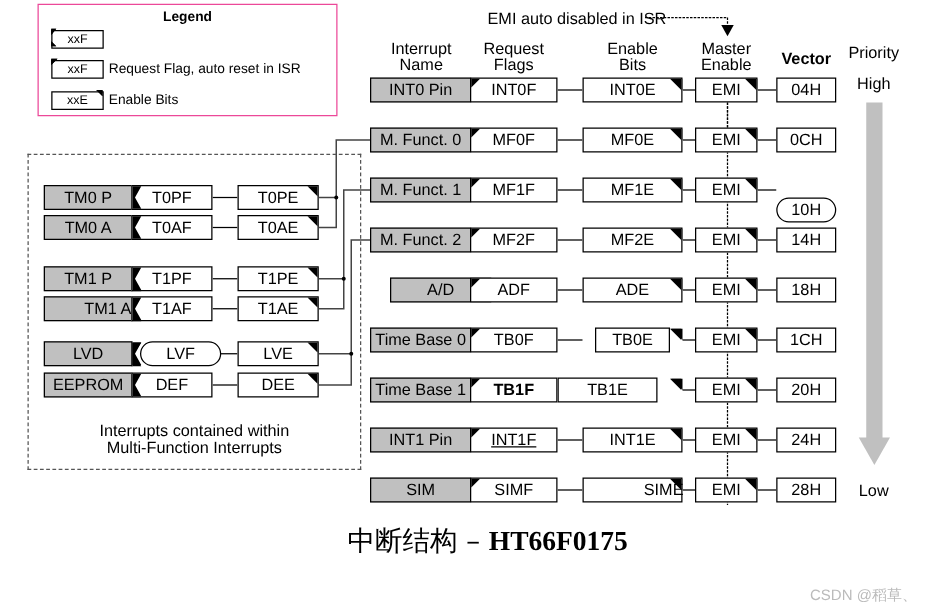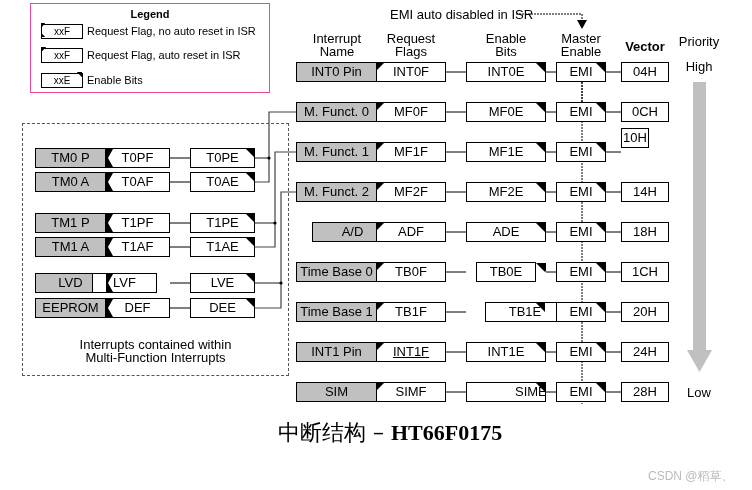--- a/index.html
+++ b/index.html
@@ -18,21 +18,20 @@
   .title{position:absolute;left:278px;top:418px;font-size:22px;font-family:"DejaVu Serif",serif;}
   .title b{font-family:"Liberation Serif",serif;}
   .wm{position:absolute;left:648px;top:468px;font-size:12px;color:#bbb;}
 </style>
 </head>
 <body>
 
 <div class="legend">
   <div class="t">Legend</div>
   <div class="lbox" style="top:20px;">xxF</div>
-  <div class="ltxt" style="top:20px;">Request Flag, no auto reset in ISR</div>
   <div class="lbox" style="top:44px;">xxF</div>
   <div class="ltxt" style="top:44px;">Request Flag, auto reset in ISR</div>
   <div class="lbox" style="top:69px;">xxE</div>
   <div class="ltxt" style="top:69px;">Enable Bits</div>
 </div>
 
 <svg class="svgl" width="752" height="490">
 
   <polygon points="41,23 45,23 41,28" fill="#000"></polygon>
   <polygon points="41,33 41,37 45,37" fill="#000"></polygon>
@@ -179,43 +178,43 @@
   <div class="box name" style="left:296px;top:102px;width:81px;">M. Funct. 0</div>
   <div class="box" style="left:376px;top:102px;width:70px;text-align:center;">MF0F</div>
   <div class="box" style="left:466px;top:102px;width:80px;">MF0E</div>
   <div class="box" style="left:556px;top:102px;width:50px;">EMI</div>
   <div class="box" style="left:621px;top:102px;width:48px;">0CH</div>
 
   <div class="box name" style="left:296px;top:142px;width:81px;">M. Funct. 1</div>
   <div class="box" style="left:376px;top:142px;width:70px;">MF1F</div>
   <div class="box" style="left:466px;top:142px;width:80px;">MF1E</div>
   <div class="box" style="left:556px;top:142px;width:50px;">EMI</div>
-  <div class="box" style="left:621px;top:128px;width:28px;">10H</div>
+  <div class="box" style="left:621px;top:158px;width:48px;border-radius:10px;">10H</div>
 
   <div class="box name" style="left:296px;top:182px;width:81px;">M. Funct. 2</div>
   <div class="box" style="left:376px;top:182px;width:70px;">MF2F</div>
   <div class="box" style="left:466px;top:182px;width:80px;">MF2E</div>
   <div class="box" style="left:556px;top:182px;width:50px;">EMI</div>
   <div class="box" style="left:621px;top:182px;width:48px;">14H</div>
 
   <div class="box name" style="left:312px;top:222px;width:81px;">A/D</div>
   <div class="box" style="left:376px;top:222px;width:70px;">ADF</div>
   <div class="box" style="left:466px;top:222px;width:80px;">ADE</div>
   <div class="box" style="left:556px;top:222px;width:50px;">EMI</div>
   <div class="box" style="left:621px;top:222px;width:48px;">18H</div>
 
   <div class="box name" style="left:296px;top:262px;width:81px;">Time Base 0</div>
   <div class="box" style="left:376px;top:262px;width:70px;">TB0F</div>
   <div class="box" style="left:476px;top:262px;width:60px;">TB0E</div>
   <div class="box" style="left:556px;top:262px;width:50px;">EMI</div>
   <div class="box" style="left:621px;top:262px;width:48px;">1CH</div>
 
   <div class="box name" style="left:296px;top:302px;width:81px;">Time Base 1</div>
-  <div class="box" style="left:376px;top:302px;width:70px;">TB1F</div>
-  <div class="box" style="left:485px;top:302px;width:80px;">TB1E</div>
+  <div class="box" style="left:376px;top:302px;width:70px;font-weight:bold;">TB1F</div>
+  <div class="box" style="left:446px;top:302px;width:80px;">TB1E</div>
   <div class="box" style="left:556px;top:302px;width:50px;">EMI</div>
   <div class="box" style="left:621px;top:302px;width:48px;">20H</div>
 
   <div class="box name" style="left:296px;top:342px;width:81px;">INT1 Pin</div>
   <div class="box" style="left:376px;top:342px;width:70px;text-decoration:underline;">INT1F</div>
   <div class="box" style="left:466px;top:342px;width:80px;">INT1E</div>
   <div class="box" style="left:556px;top:342px;width:50px;">EMI</div>
   <div class="box" style="left:621px;top:342px;width:48px;">24H</div>
 
   <div class="box name" style="left:296px;top:382px;width:81px;">SIM</div>
@@ -232,26 +231,26 @@
   <div class="box" style="left:190px;top:148px;width:65px;">T0PE</div>
 
   <div class="box name" style="left:35px;top:172px;width:71px;">TM0 A</div>
   <div class="box" style="left:105px;top:172px;width:65px;">T0AF</div>
   <div class="box" style="left:190px;top:172px;width:65px;">T0AE</div>
 
   <div class="box name" style="left:35px;top:213px;width:71px;">TM1 P</div>
   <div class="box" style="left:105px;top:213px;width:65px;">T1PF</div>
   <div class="box" style="left:190px;top:213px;width:65px;">T1PE</div>
 
-  <div class="box name" style="left:35px;top:237px;width:71px;">TM1 A</div>
+  <div class="box name" style="left:35px;top:237px;width:71px;text-align:right;">TM1 A</div>
   <div class="box" style="left:105px;top:237px;width:65px;">T1AF</div>
   <div class="box" style="left:190px;top:237px;width:65px;">T1AE</div>
 
   <div class="box name" style="left:35px;top:273px;width:71px;">LVD</div>
-  <div class="box" style="left:92px;top:273px;width:65px;">LVF</div>
+  <div class="box" style="left:112px;top:273px;width:65px;border-radius:10px;">LVF</div>
   <div class="box" style="left:190px;top:273px;width:65px;">LVE</div>
 
   <div class="box name" style="left:35px;top:298px;width:71px;">EEPROM</div>
   <div class="box" style="left:105px;top:298px;width:65px;">DEF</div>
   <div class="box" style="left:190px;top:298px;width:65px;">DEE</div>
 </div>
 <div class="caption">
   <div>Interrupts contained within</div>
   <div>Multi-Function Interrupts</div>
 </div>

